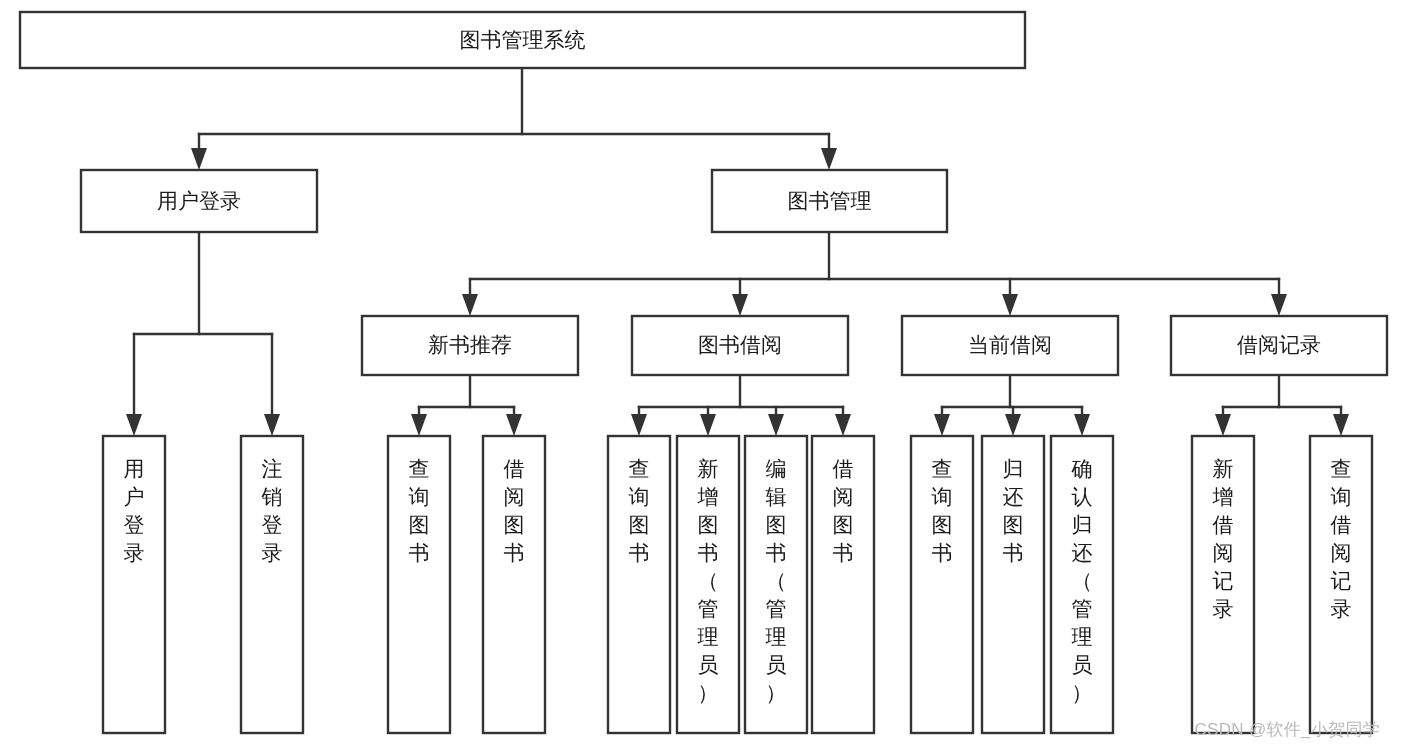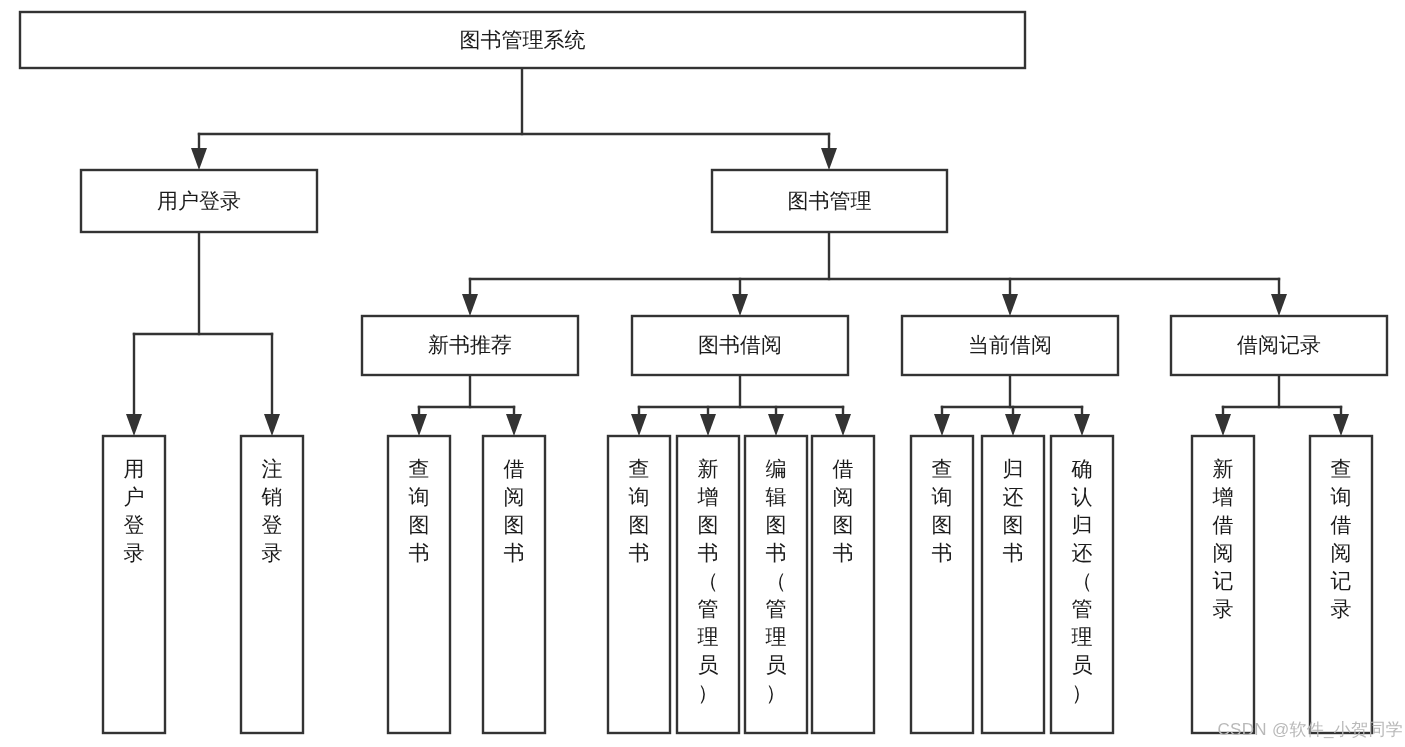--- a/index.html
+++ b/index.html
@@ -39,21 +39,21 @@
     stroke: #333333;
     stroke-width: 2.4;
     fill: none;
     stroke-linecap: square;
   }
   .arrow-head {
     fill: #333333;
   }
   .watermark {
     position: absolute;
-    right: 2px;
+    right: 25px;
     bottom: 6px;
     font-family: "Liberation Sans", "DejaVu Sans", sans-serif;
     font-size: 17px;
     color: #b9b9b9;
     white-space: nowrap;
     letter-spacing: 0.3px;
   }
 </style>
 </head>
 <body>

